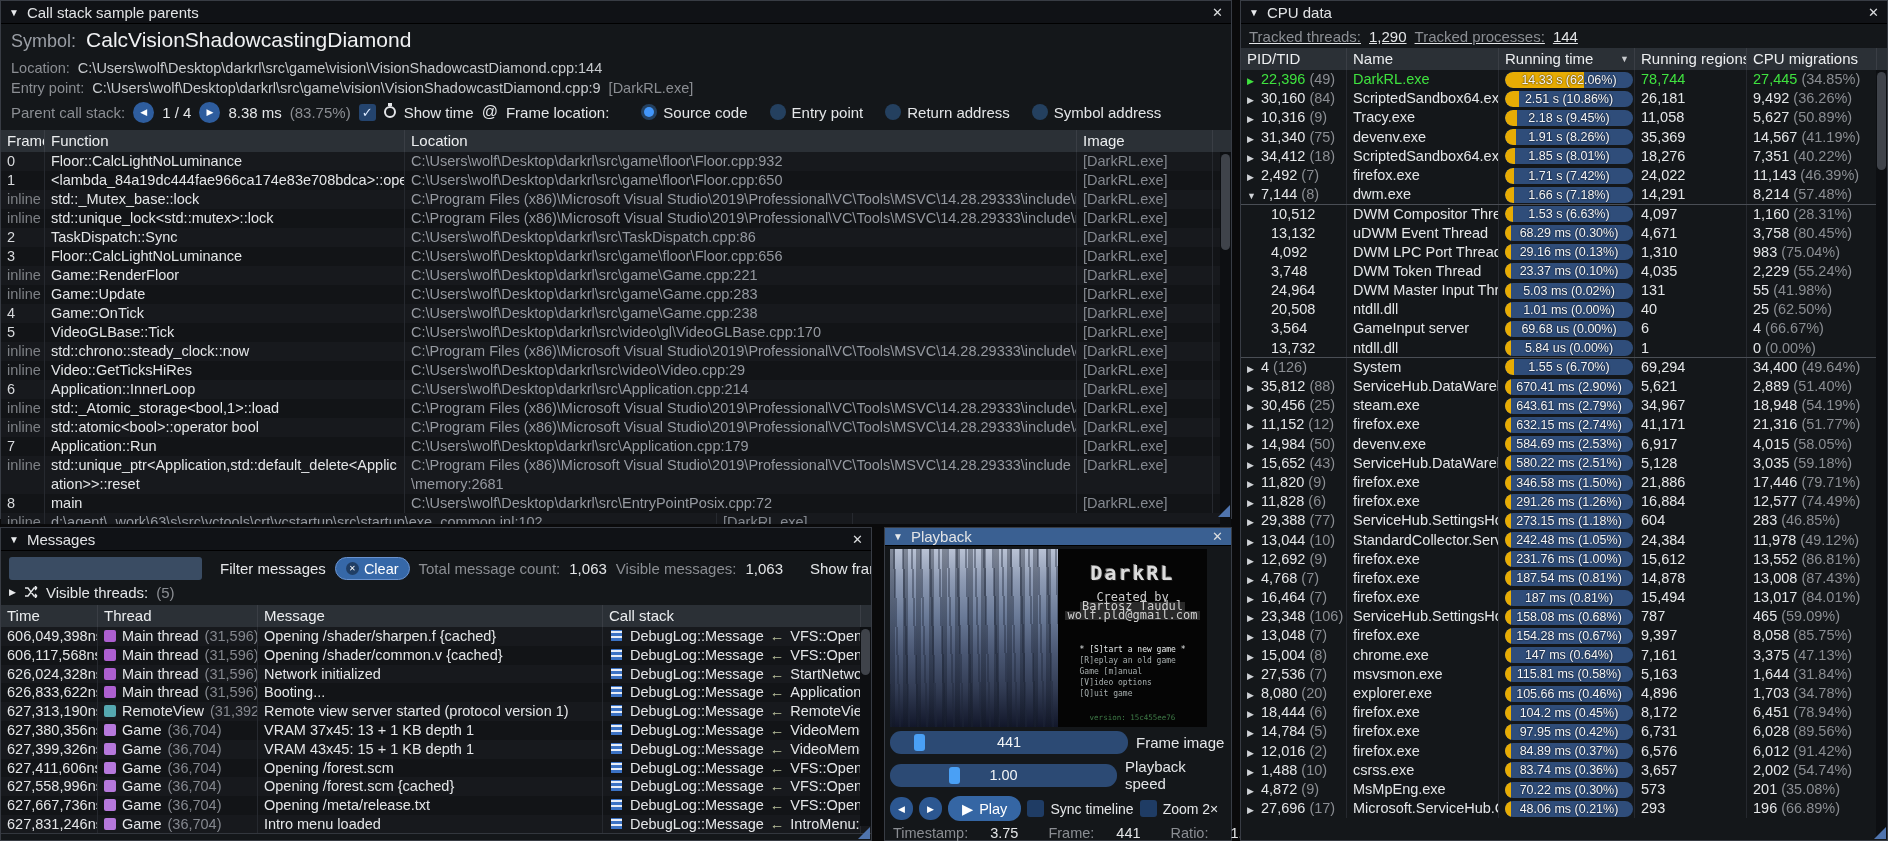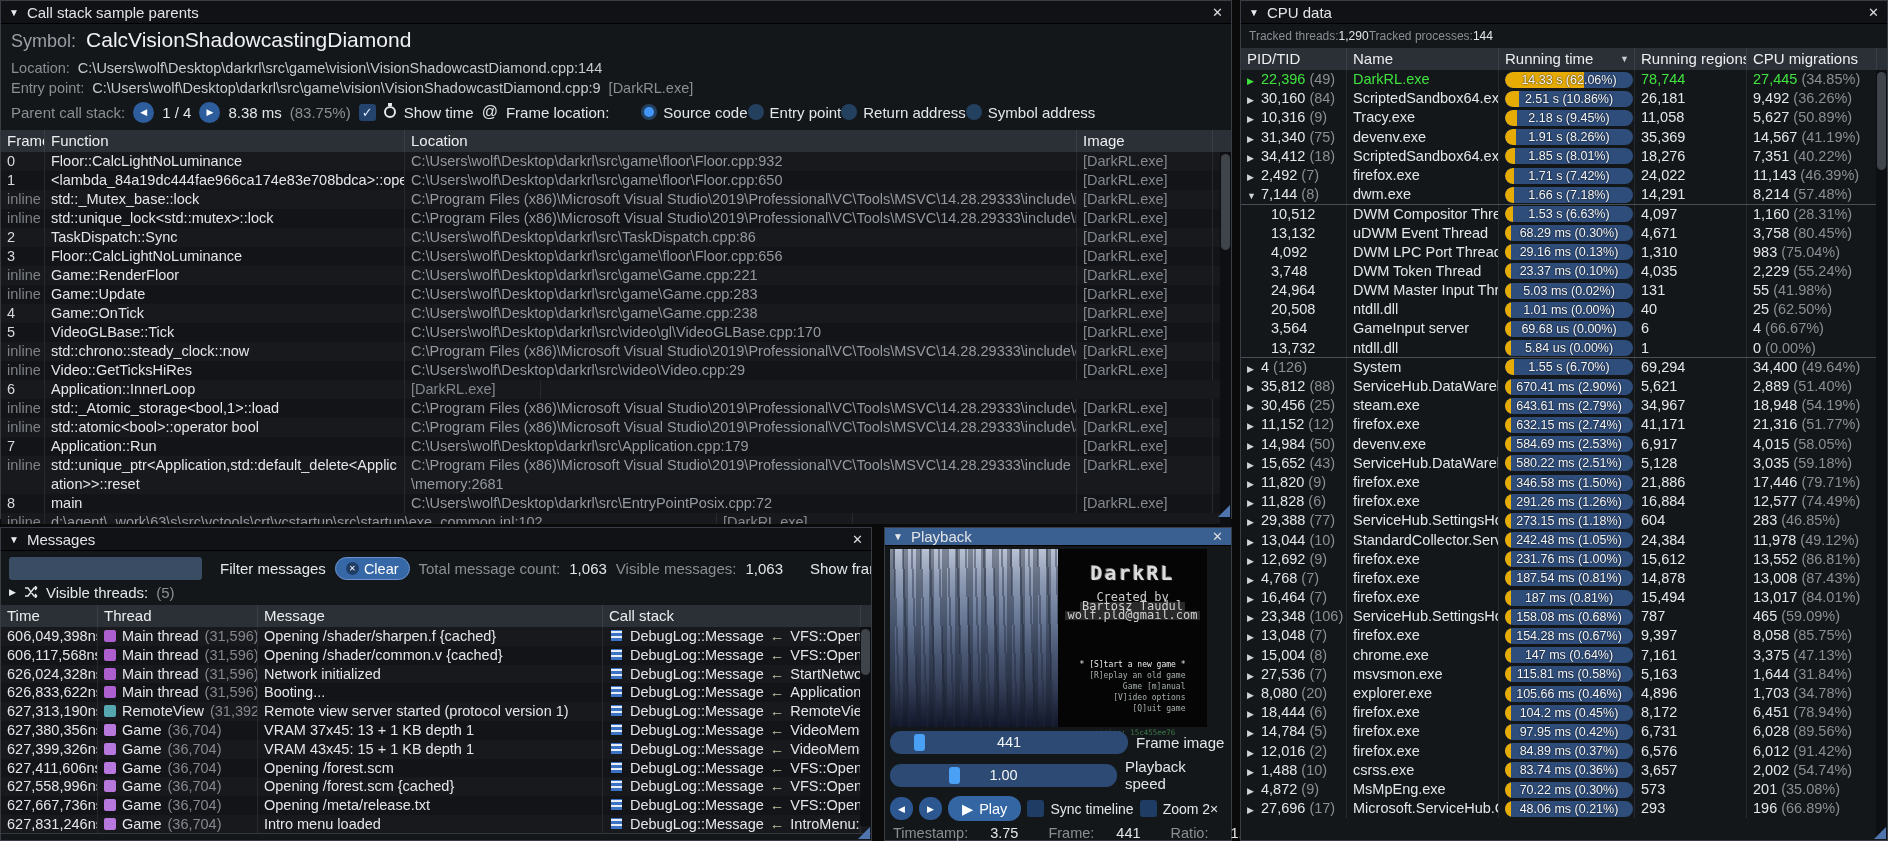--- a/index.html
+++ b/index.html
@@ -30,21 +30,21 @@
   .sym-name { font-size:21px; color:#f0f1f3; }
   .kv-row { display:flex; gap:8px; height:20px; font-size:14.5px; align-items:center; }
   .kv { color:#c7cacd; }
   .cs-toolbar { display:flex; align-items:center; gap:8px; height:28px; font-size:15px; }
   .nav-btn { width:21px; height:21px; border-radius:50%; border:none; background:#2e5d9e; color:#ffffff; font-size:9px; display:flex; align-items:center; justify-content:center; }
   .checkbox { width:17px; height:17px; border-radius:3px; background:#24446e; display:inline-flex; align-items:center; justify-content:center; }
   .checkbox .chk { color:#dbe9ff; font-size:13px; font-weight:bold; }
   .stopwatch { width:12px; height:12px; border:2px solid #e3e5e8; border-radius:50%; position:relative; display:inline-block; }
   .stopwatch:before { content:""; position:absolute; top:-5px; left:2px; width:4px; height:3px; background:#e3e5e8; }
   .at { font-size:16px; color:#e3e5e8; }
-  .radios { display:flex; gap:0; align-items:center;padding-left:24px; }
+  .radios { display:flex; gap:22px; align-items:center;padding-left:24px; }
   .radio-item { display:flex; gap:6px; align-items:center; }
   .radio { width:16px; height:16px; border-radius:50%; background:#24405f; display:inline-block; position:relative; }
   .radio.sel:before { content:""; position:absolute; left:3px; top:3px; width:10px; height:10px; border-radius:50%; background:#4296fa; }
   .cs-table { margin-top:4px; position:relative; }
   .cs-table .c0 { width:44px; }
   .cs-table .c1 { width:360px; }
   .cs-table .c2 { width:672px; }
   .cs-table .c3 { width:136px; }
   .c-func { color:#e4e6e8; }
   .c-loc  { color:#9599a0; }
@@ -82,36 +82,36 @@
   .pb-screen { width:317px; height:178px; display:flex; }
   .pb-forest { width:168px; height:100%;
       background:
         repeating-linear-gradient(90deg, rgba(18,24,36,0.35) 0 5px, rgba(0,0,0,0) 5px 13px),
         repeating-linear-gradient(88deg, rgba(30,38,56,0.4) 0 2px, rgba(0,0,0,0) 2px 9px),
         linear-gradient(180deg,#b9c2d4 0%,#8d9ab3 18%,#6a7a97 38%,#4b5874 58%,#333d55 78%,#12172a 100%); }
   .pb-menu { width:149px; height:100%; background:#050505; display:flex; flex-direction:column; align-items:center; font-family:"DejaVu Sans Mono",monospace; }
   .pb-logo { margin-top:12px; font-size:20px; font-weight:bold; letter-spacing:2px; color:#dcdcdc; text-shadow:1px 1px 0 #1a1a1a, -1px -1px 0 #777; }
   .pb-credit { font-size:12px; color:#cfcfcf; line-height:9px; }
   .pb-credit.bg { background:#2a2a2a; padding:0 2px; }
-  .pb-menu-lines { margin-top:39px; text-align:right; }
+  .pb-menu-lines { margin-top:24px; text-align:left; }
   .pb-menu-line { font-size:8px; line-height:11px; color:#a8b0b0; white-space:pre; }
   .pb-menu-line.hot { color:#e8ecec; }
   .pb-version { margin-top:14px; font-size:7.5px; color:#3e7a46; }
   .slider-row { display:flex; align-items:center; gap:8px; font-size:15px; }
   .slider { position:relative; width:238px; height:23px; background:#2c4a74; border-radius:11px; }
   .slider .grab { position:absolute; top:3px; width:11px; height:17px; border-radius:3px; background:#4aa0f5; }
   .slider .sval { position:absolute; left:0; right:0; text-align:center; line-height:23px; color:#f2f4f6; font-size:14.5px; }
   .pb-buttons { display:flex; align-items:center; gap:6px; font-size:14px; }
   .sq-btn { width:23px; height:23px; border-radius:11px; border:none; background:#2c5791; color:#fff; font-size:9px; display:flex; align-items:center; justify-content:center; }
   .play-btn { height:25px; padding:0 14px; border:none; border-radius:12px; background:#3566a4; color:#fff; font-size:14.5px; display:flex; align-items:center; gap:6px; }
   .pb-status { display:flex; gap:22px; font-size:14.5px; padding-left:3px; }
 
   
   #p-cpu { left:1240px; top:0; width:648px; height:841px; }
-  .cpu-stats { display:flex; align-items:center; padding:0 8px; height:24px; font-size:12px; }
+  .cpu-stats { display:flex; gap:8px; align-items:center; padding:0 8px; height:24px; font-size:15px;text-decoration:underline; }
   .cpu-table { position:relative; }
   .cpu-table .c0 { width:106px; }
   .cpu-table .c1 { width:152px; }
   .cpu-table .c2 { width:136px; display:flex; align-items:center; }
   .cpu-table .c3 { width:112px; }
   .cpu-table .c4 { width:130px; }
   .crow { height:19.2px; line-height:19.2px; background:#14171a; }
   .crow .arrow { display:inline-block; width:14px; font-size:9px; color:#d0d3d7; }
   .crow.green, .crow.green .c-pid, .crow.green .c-name, .crow.green .c-reg, .crow.green .c-mig, .crow.green .arrow { color:#3fe23f; }
   .crow.child .c0 { padding-left:30px; }
@@ -265,20 +265,21 @@
         </div>
         <div class="trow">
           <div class="c0 c-frame dim">inline</div>
           <div class="c1 c-func">Video::GetTicksHiRes</div>
           <div class="c2 c-loc">C:\Users\wolf\Desktop\darkrl\src\video\Video.cpp:29</div>
           <div class="c3 c-img">[DarkRL.exe]</div>
         </div>
         <div class="trow even">
           <div class="c0 c-frame">6</div>
           <div class="c1 c-func">Application::InnerLoop</div>
+          <div class="c2 c-loc">C:\Users\wolf\Desktop\darkrl\src\Application.cpp:214</div>
           <div class="c3 c-img">[DarkRL.exe]</div>
         </div>
         <div class="trow">
           <div class="c0 c-frame dim">inline</div>
           <div class="c1 c-func">std::_Atomic_storage&lt;bool,1&gt;::load</div>
           <div class="c2 c-loc">C:\Program Files (x86)\Microsoft Visual Studio\2019\Professional\VC\Tools\MSVC\14.28.29333\include\atomic:676</div>
           <div class="c3 c-img">[DarkRL.exe]</div>
         </div>
         <div class="trow even">
           <div class="c0 c-frame dim">inline</div>

